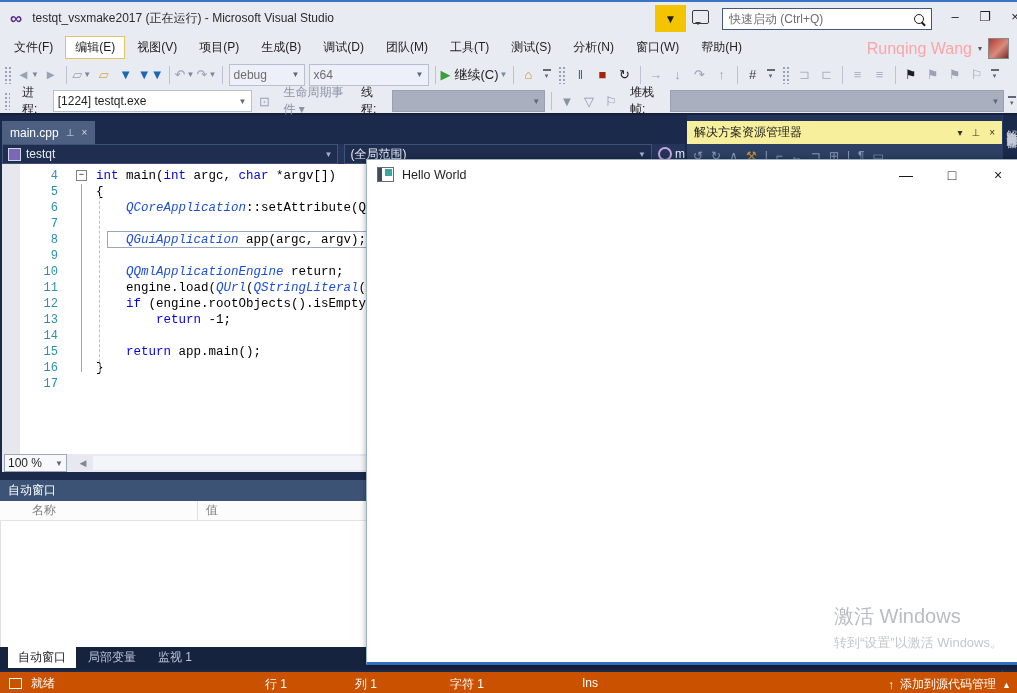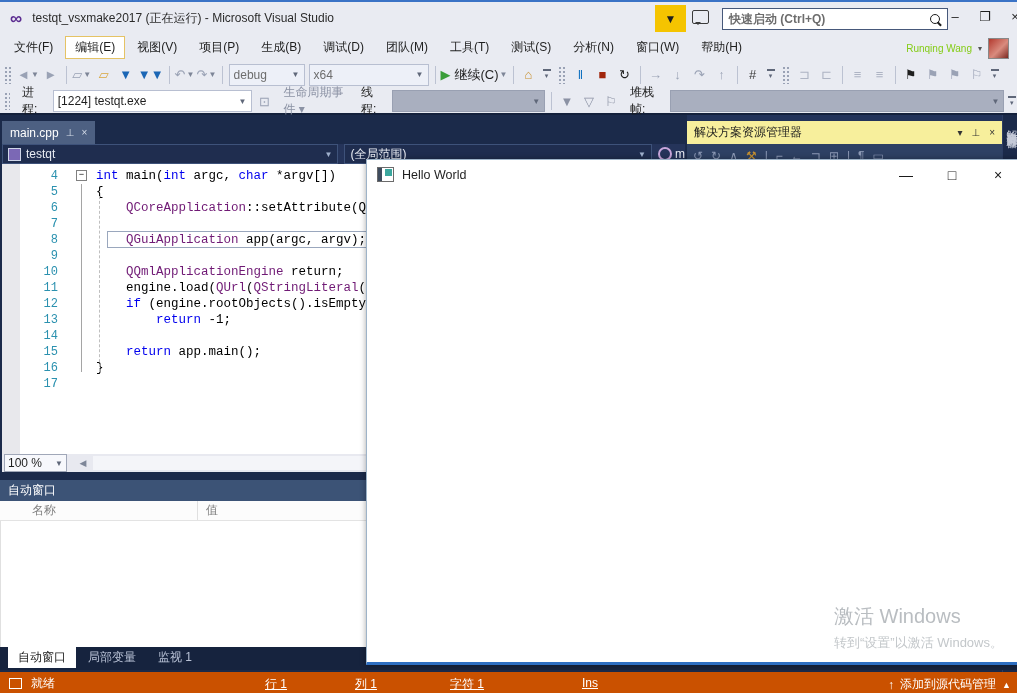--- a/index.html
+++ b/index.html
@@ -10,33 +10,33 @@
 
   
   .chrome{background:#E9EBF2;}
   #titlebar{left:0;top:0;width:100%;height:33px;display:flex;align-items:center;}
   #vs-logo{font-size:17px;font-weight:bold;color:#5C2D91;margin:0 10px 0 10px;}
   #title-text{color:#2b2b2b;font-size:12px;}
   #filter-btn{left:655px;top:3px;width:31px;height:27px;background:#F5C400;color:#1e1e1e;
       display:flex;align-items:center;justify-content:center;font-size:12px;}
   #feedback-icon{left:692px;top:8px;width:17px;height:14px;border:1.5px solid #3b3b3b;border-radius:2px;}
   #feedback-icon:after{content:"";position:absolute;left:2px;bottom:-5px;border:3px solid transparent;border-top-color:#3b3b3b;}
-  #quicklaunch{left:722px;top:6px;width:226px;height:22px;background:#fff;border:1px solid #46587A;
-      display:flex;align-items:center;padding:0 4px 0 6px;font-weight:bold;}
+  #quicklaunch{left:722px;top:6px;width:210px;height:22px;background:#fff;border:1px solid #46587A;
+      display:flex;align-items:center;padding:0 4px 0 6px;}
   #quicklaunch .ph{color:#6d6d6d;flex:1;font-size:12px;}
   .mag{width:8px;height:8px;border:1.6px solid #1e1e1e;border-radius:50%;position:relative;margin-right:3px;}
   .mag:after{content:"";position:absolute;width:5px;height:1.6px;background:#1e1e1e;transform:rotate(45deg);left:6px;top:8px;}
   .win-ctl{width:30px;height:24px;display:flex;align-items:center;justify-content:center;color:#1e1e1e;font-size:13px;}
   #win-ctls{left:940px;top:2px;display:flex;}
 
   #menubar{left:0;top:33px;width:100%;height:25px;display:flex;align-items:center;padding-left:4px;}
   .menu-item{padding:3px 10px;margin-right:2px;color:#1e1e1e;}
   .menu-item.hl{background:#ffffff;border:1px solid #E5C365;padding:2px 9px;}
   #account{position:absolute;right:8px;top:36px;display:flex;align-items:center;gap:6px;}
-  #account .uname{font-size:10px;color:#84cc16;}
+  #account .uname{font-size:16px;color:#fca5a5;}
   #avatar{width:19px;height:19px;background:linear-gradient(135deg,#b33a2f 0%,#d98b7e 55%,#7c2a22 100%);border:1px solid #888;}
 
   .toolbar{left:0;width:100%;display:flex;align-items:center;}
   #toolbar1{top:58px;height:29px;}
   #toolbar2{top:87px;height:26px;border-bottom:2px solid #14213C;}
   .tb-handle{width:8px;height:18px;margin:0 4px;background:radial-gradient(circle,#9aa2b5 1px,transparent 1.3px);background-size:4px 4px;}
   .tb-sep{width:1px;height:18px;background:#BCC2D2;margin:0 4px;}
   .tb-ic{min-width:20px;height:22px;display:flex;align-items:center;justify-content:center;font-size:13px;padding:0 1px;}
   .tb-ic .car{font-size:8px;color:#7d8597;margin-left:1px;}
   .tb-combo{height:20px;background:#EDF0F8;border:1px solid #B8BFD1;color:#6d6d6d;
@@ -58,21 +58,21 @@
       padding:0 5px;justify-content:space-between;margin-right:6px;}
   .nav-combo .car{font-size:8px;color:#9FB0CC;}
   .proj-ic{width:11px;height:11px;background:#7B68B5;margin-right:5px;display:inline-block;border:1px solid #cfd6e8;}
   .memb-ic{width:10px;height:10px;border:2px solid #C9A6DB;border-radius:50%;display:inline-block;margin-right:3px;}
 
   #editor{left:2px;top:49px;width:683px;height:290px;background:#fff;font-family:"Liberation Mono","DejaVu Sans Mono",monospace;font-size:12.5px;}
   #ind-margin{left:0;top:0;width:18px;height:100%;background:#E8E8EC;}
   .code-line{position:absolute;left:0;height:16px;line-height:16px;white-space:pre;width:100%;}
   .code-line .ln{position:absolute;left:0;width:56px;text-align:right;color:#2B91AF;font-size:12px;}
   .code-line .src{position:absolute;left:94px;}
-  .kw{color:#0000EE;} .ty{color:#701a75;} .st{color:#A31515;} .pl{color:#000;}
+  .kw{color:#0000EE;} .ty{color:#1d4ed8;font-style:italic;} .st{color:#A31515;} .pl{color:#000;}
   #outline-box{left:74px;width:11px;height:11px;border:1px solid #808080;color:#000;font-size:9px;line-height:9px;text-align:center;background:#fff;}
   #outline-line{left:79px;width:1px;background:#A5A5A5;}
   #indent-guide{left:97px;width:0;border-left:1px dashed #BFBFBF;}
   #stmt-box{left:105px;height:17px;border:1px solid #9AA7BD;width:330px;}
   #zoom-row{left:2px;top:339px;width:683px;height:18px;background:#E8E9F0;display:flex;align-items:center;}
   #zoom-combo{width:55px;height:16px;background:#F7F8FC;border:1px solid #A0A7B8;margin-left:2px;display:flex;align-items:center;justify-content:space-between;padding:0 3px;color:#1e1e1e;}
   #hscroll-left{width:16px;height:16px;color:#7E8698;font-size:9px;display:flex;align-items:center;justify-content:center;margin-left:8px;}
   #hscroll-track{flex:1;height:14px;background:#F4F5F9;margin:0 2px;}
 
   
@@ -94,21 +94,21 @@
   #autos-cols .c2{padding-left:8px;}
   #autos-body{left:0;top:41px;width:100%;height:126px;background:#fff;border-left:1px solid #E0E0E0;}
 
   #bottom-tabs{left:0;top:645px;width:1017px;height:23px;background:#16233E;display:flex;align-items:flex-start;padding-left:8px;gap:2px;}
   .btab{height:21px;display:flex;align-items:center;padding:0 10px;color:#B9C2D6;}
   .btab.active{background:#fff;color:#1e1e1e;}
 
   
   #statusbar{left:0;top:670px;width:1017px;height:23px;background:#CA5100;color:#fff;display:flex;align-items:center;}
   #sb-icon{width:11px;height:9px;border:1.5px solid #fff;margin:0 9px 0 9px;}
-  .sb-seg{position:absolute;top:4px;color:#fff;text-decoration:underline;}
+  .sb-seg{position:absolute;top:4px;color:#fff;}
   #sb-right{position:absolute;right:6px;top:4px;color:#fff;display:flex;align-items:center;gap:6px;}
   #sb-right .up{font-size:12px;} #sb-right .tri{font-size:9px;}
 
   
   #hello-win{left:366px;top:157px;width:656px;height:506px;background:#fff;border:1px solid #9DB3C8;border-bottom:3px solid #2D6EC1;box-shadow:0 0 6px rgba(0,0,0,.35);}
   #hw-titlebar{left:0;top:0;width:100%;height:29px;background:#fff;display:flex;align-items:center;padding-left:10px;}
   #hw-icon{width:15px;height:13px;border:1px solid #6b6b6b;position:relative;background:#fff;margin-right:8px;}
   #hw-icon:before{content:"";position:absolute;left:0;top:0;width:4px;height:100%;background:#3F4C5E;}
   #hw-icon:after{content:"";position:absolute;right:1px;top:1px;width:7px;height:7px;background:#3BA79E;}
   #hw-title{color:#1e1e1e;font-size:12.5px;}

